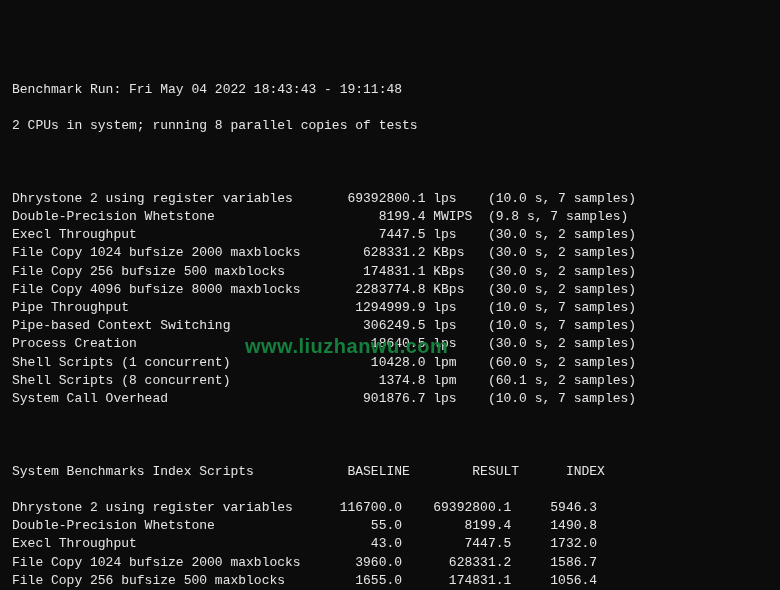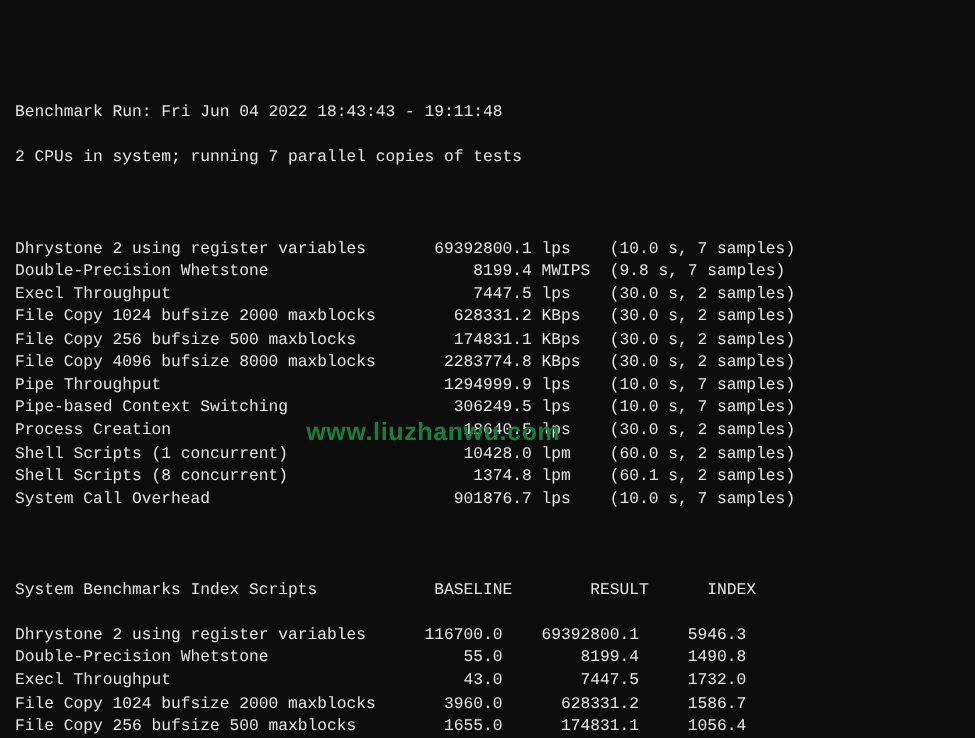--- a/index.html
+++ b/index.html
@@ -34,22 +34,22 @@
       letter-spacing: 0.5px;
       pointer-events: none;
       z-index: 10;
     }
   </style>
 </head>
 <body>
 
 
 
-<div class="line">Benchmark Run: Fri Jun 04 2022 18:43:43 - 19:11:48</div>
-<div class="line">2 CPUs in system; running 7 parallel copies of tests</div>
+<div class="line">Benchmark Run: Fri May 04 2022 18:43:43 - 19:11:48</div>
+<div class="line">2 CPUs in system; running 8 parallel copies of tests</div>
 <div class="line"> </div>
 <div id="results-block"><div class="line">Dhrystone 2 using register variables       69392800.1 lps    (10.0 s, 7 samples)</div><div class="line">Double-Precision Whetstone                     8199.4 MWIPS  (9.8 s, 7 samples)</div><div class="line">Execl Throughput                               7447.5 lps    (30.0 s, 2 samples)</div><div class="line">File Copy 1024 bufsize 2000 maxblocks        628331.2 KBps   (30.0 s, 2 samples)</div><div class="line">File Copy 256 bufsize 500 maxblocks          174831.1 KBps   (30.0 s, 2 samples)</div><div class="line">File Copy 4096 bufsize 8000 maxblocks       2283774.8 KBps   (30.0 s, 2 samples)</div><div class="line">Pipe Throughput                             1294999.9 lps    (10.0 s, 7 samples)</div><div class="line">Pipe-based Context Switching                 306249.5 lps    (10.0 s, 7 samples)</div><div class="line">Process Creation                              18640.5 lps    (30.0 s, 2 samples)</div><div class="line">Shell Scripts (1 concurrent)                  10428.0 lpm    (60.0 s, 2 samples)</div><div class="line">Shell Scripts (8 concurrent)                   1374.8 lpm    (60.1 s, 2 samples)</div><div class="line">System Call Overhead                         901876.7 lps    (10.0 s, 7 samples)</div></div>
 <div class="line"> </div>
 <div class="line" id="index-header">System Benchmarks Index Scripts            BASELINE        RESULT      INDEX</div>
 <div id="index-block"><div class="line">Dhrystone 2 using register variables      116700.0    69392800.1     5946.3</div><div class="line">Double-Precision Whetstone                    55.0        8199.4     1490.8</div><div class="line">Execl Throughput                              43.0        7447.5     1732.0</div><div class="line">File Copy 1024 bufsize 2000 maxblocks       3960.0      628331.2     1586.7</div><div class="line">File Copy 256 bufsize 500 maxblocks         1655.0      174831.1     1056.4</div></div>
 
 
 
 
 

